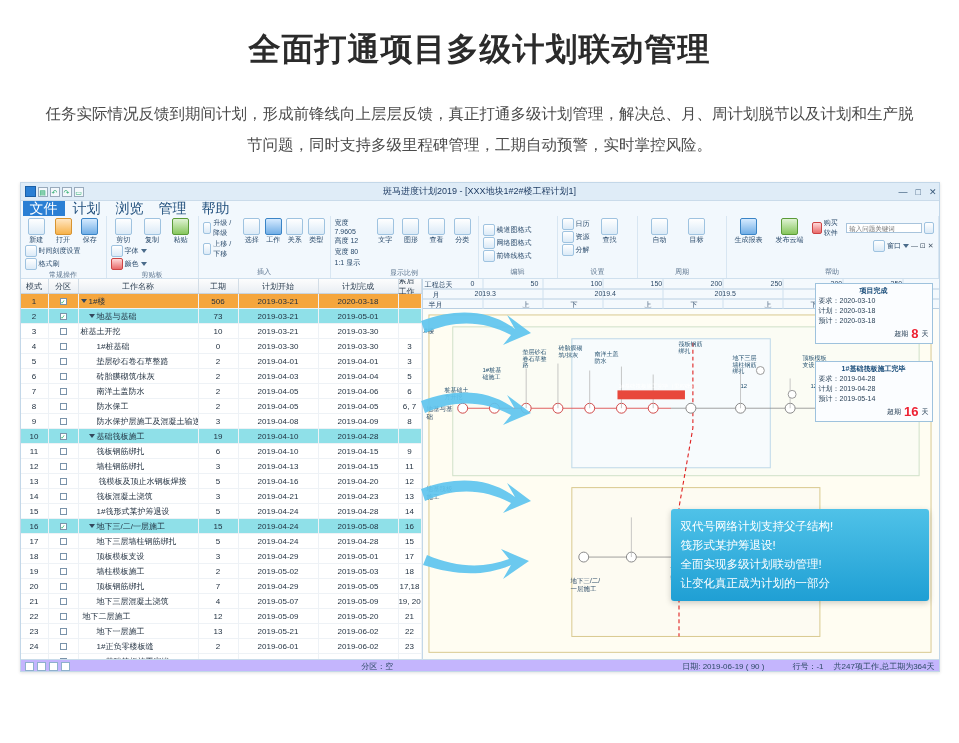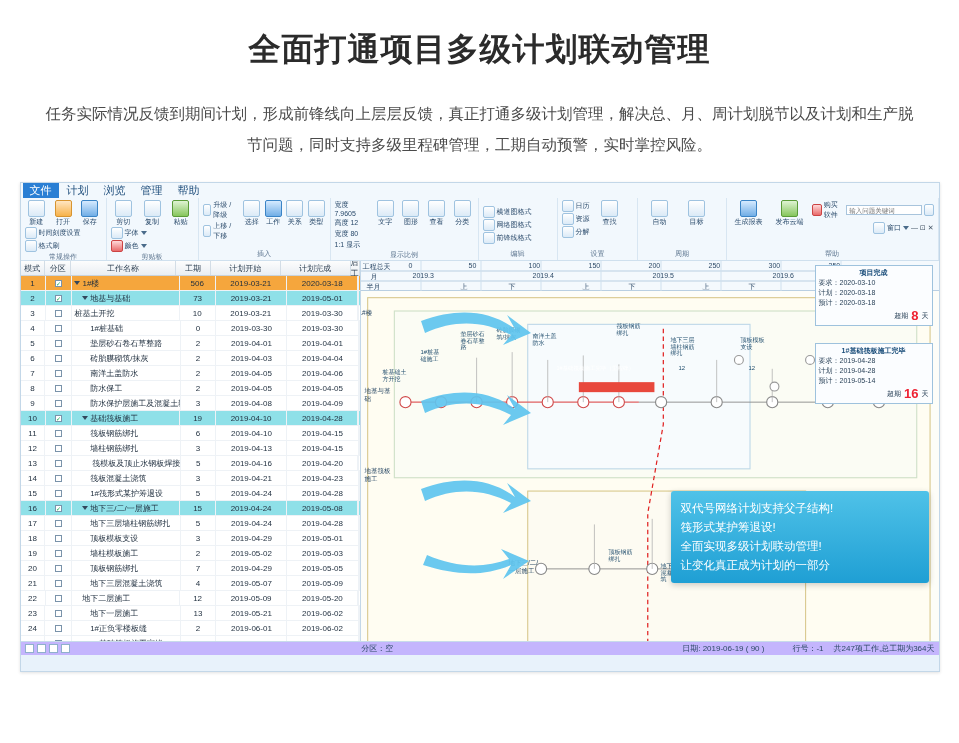--- a/index.html
+++ b/index.html
@@ -39,21 +39,21 @@
   .tb-icons { display:flex; gap:2px; padding-left:4px; align-items:center; }
   .tb-sq { width:11px;height:11px;background:#2a7fd4;border:1px solid #1b5fa6; }
   .tb-ic { width:10px;height:10px;border:1px solid #9ab; background:#f3f8fc; font-size:7px; text-align:center; line-height:9px; color:#2a6; }
   .tb-title { position:absolute; left:0; right:0; text-align:center; font-size:9px; color:#1f3c63; }
   .tb-win { position:absolute; right:2px; display:flex; gap:8px; font-size:9px; color:#3a5a7a; }
 
   
   .ribbon { background:#f2f8fd; border-bottom:1px solid #cfe0ee; }
   .rb-tabs { display:flex; align-items:flex-end; height:15px; padding-left:2px; gap:1px; }
   .rb-tab {
-    font-size:11px; padding:1px 7px; color:#24527f; line-height:13px;
+    font-size:14px; padding:1px 7px; color:#24527f; line-height:13px;
   }
   .rb-tab.active { background:#2a7fd4; color:#fff; }
   .rb-body { height:62px; display:flex; position:relative; }
   .rb-group {
     border-right:1px solid #d8e6f2; padding:2px 4px 0; position:relative;
     display:flex; flex-direction:column; justify-content:space-between;
   }
   .rb-glabel { font-size:7px; color:#5f7791; text-align:center; padding-bottom:1px; }
   .rb-items { display:flex; gap:3px; align-items:flex-start; }
   .rb-btn { display:flex; flex-direction:column; align-items:center; width:26px; font-size:7px; color:#2a4a6b; }
@@ -64,21 +64,21 @@
   .rb-ico.red{ background:linear-gradient(#ffd9d9,#e86a6a); border-color:#c44; }
   .rb-ico.sm { width:12px;height:12px; }
   .rb-rows { display:flex; flex-direction:column; gap:1px; }
   .rb-row { display:flex; align-items:center; gap:2px; font-size:7px; color:#2a4a6b; }
   .rb-tri { width:0;height:0;border-left:3px solid transparent;border-right:3px solid transparent;border-top:4px solid #4a6b8a; }
 
   
   .work { display:flex; height:calc(490px - 18px - 78px - 14px); }
   
   .grid {
-    width:340px; background:#ffffff; border-right:1px solid #c3d7e8;
+    width:402px; background:#ffffff; border-right:1px solid #c3d7e8;
     display:flex; flex-direction:column; overflow:hidden;
   }
   .grid-head {
     display:flex; height:15px; background:linear-gradient(#fdfdfd,#e9eef3);
     border-bottom:1px solid #c9d3dc; font-size:8px; color:#2c3e50; align-items:center;
   }
   .gh { border-right:1px solid #d3dde6; height:100%; display:flex; align-items:center; justify-content:center; }
   .c-mode{width:28px;} .c-zone{width:30px;} .c-name{width:120px;} .c-dur{width:40px;}
   .c-start{width:80px;} .c-end{width:80px;} .c-pred{width:24px; flex:1;}
   .grow { display:flex; height:15px; font-size:8px; align-items:center; border-bottom:1px solid #eef2f6; color:#1e2d3d; }
@@ -126,20 +126,36 @@
 </head>
 <body>
 
 <div class="hero">
   <h1>全面打通项目多级计划联动管理</h1>
   <div class="sub">任务实际情况反馈到期间计划，形成前锋线向上层层反馈，真正打通多级计划管理，解决总、月、周计划脱节以及计划和生产脱节问题，同时支持多级里程碑管理，工期自动预警，实时掌控风险。</div>
 </div>
 
 <div class="app">
 
+  <div class="titlebar">
+    <div class="tb-icons">
+      <span class="tb-sq"></span>
+      <span class="tb-ic">▤</span>
+      <span class="tb-ic">↶</span>
+      <span class="tb-ic">↷</span>
+      <span class="tb-ic">▭</span>
+      <span class="tb-tri" style="margin-left:2px"></span>
+    </div>
+    <div class="tb-title">斑马进度计划2019 - [XXX地块1#2#楼工程计划1]</div>
+    <div class="tb-win">
+      <span>—</span>
+      <span>□</span>
+      <span>✕</span>
+    </div>
+  </div>
 
   <div class="ribbon">
     <div class="rb-tabs">
       <div class="rb-tab active">文件</div>
       <div class="rb-tab">计划</div>
       <div class="rb-tab">浏览</div>
       <div class="rb-tab">管理</div>
       <div class="rb-tab">帮助</div>
     </div>
 
@@ -646,21 +662,21 @@
             <div class="cell ctr c-dur">4</div>
             <div class="cell ctr c-start">2019-05-07</div>
             <div class="cell ctr c-end">2019-05-09</div>
             <div class="cell ctr c-pred">19, 20</div>
           </div>
           <div class="grow">
             <div class="cell num c-mode">22</div>
             <div class="cell ctr c-zone">
               <span class="chkbox"></span>
             </div>
-            <div class="cell name c-name" style="padding-left: 10px;">
+            <div class="cell name c-name" style="padding-left: 4px;">
               <span>地下二层施工</span>
             </div>
             <div class="cell ctr c-dur">12</div>
             <div class="cell ctr c-start">2019-05-09</div>
             <div class="cell ctr c-end">2019-05-20</div>
             <div class="cell ctr c-pred">21</div>
           </div>
           <div class="grow">
             <div class="cell num c-mode">23</div>
             <div class="cell ctr c-zone">

